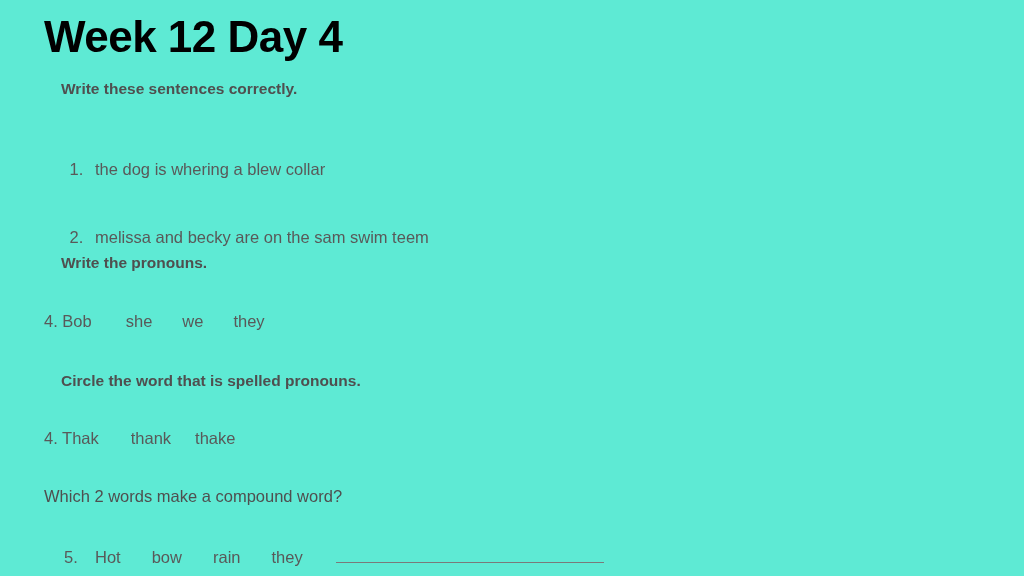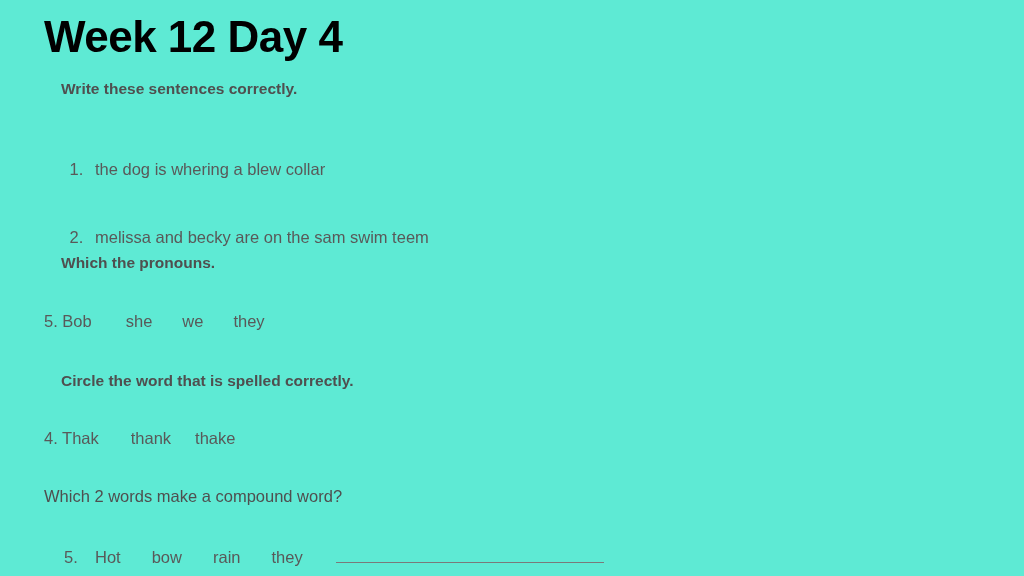--- a/index.html
+++ b/index.html
@@ -143,27 +143,27 @@
   <div class="instruction instruction-1">Write these sentences correctly.</div>
 
   <div class="sentence-item sentence-item-1">
     <span class="num">1.</span><span class="txt">the dog is whering a blew collar</span>
   </div>
 
   <div class="sentence-item sentence-item-2">
     <span class="num">2.</span><span class="txt">melissa and becky are on the sam swim teem</span>
   </div>
 
-  <div class="instruction instruction-2">Which the pronouns.</div>
+  <div class="instruction instruction-2">Write the pronouns.</div>
 
   <div class="choice-row choice-row-3">
-    <span class="lead">5. Bob</span><span class="opt">she</span><span class="opt">we</span><span class="opt">they</span>
+    <span class="lead">4. Bob</span><span class="opt">she</span><span class="opt">we</span><span class="opt">they</span>
   </div>
 
-  <div class="instruction instruction-3">Circle the word that is spelled correctly.</div>
+  <div class="instruction instruction-3">Circle the word that is spelled pronouns.</div>
 
   <div class="choice-row choice-row-4">
     <span class="lead">4. Thak</span><span class="opt">thank</span><span class="opt">thake</span>
   </div>
 
   <div class="prompt">Which 2 words make a compound word?</div>
 
   <div class="compound-row">
     <span class="num">5.</span>
       <span class="opt">Hot</span>

